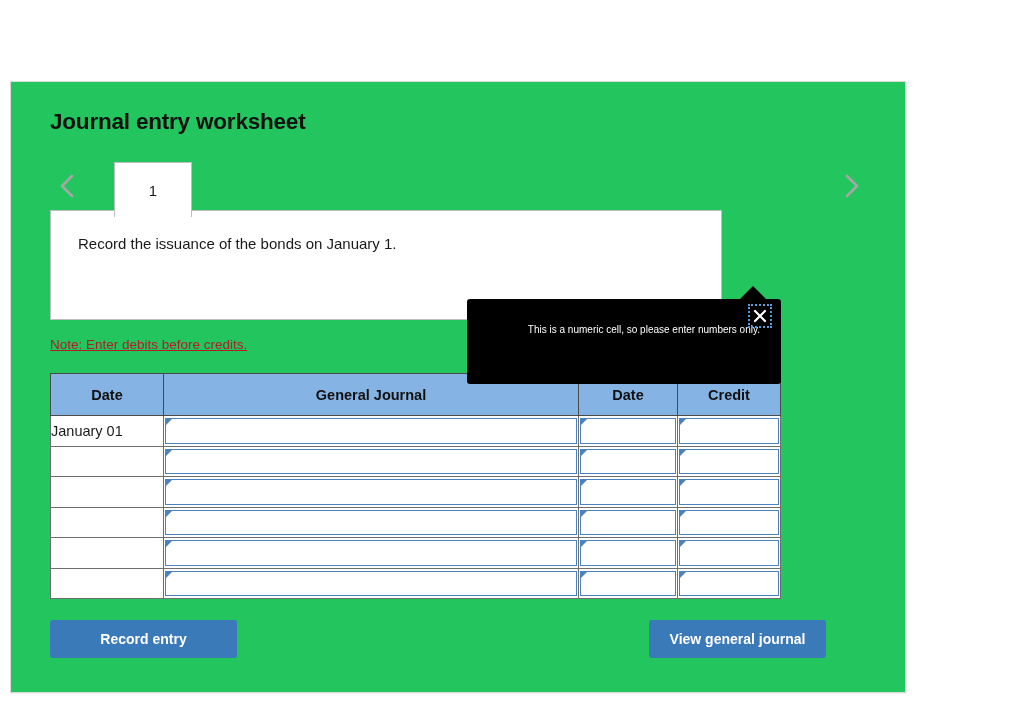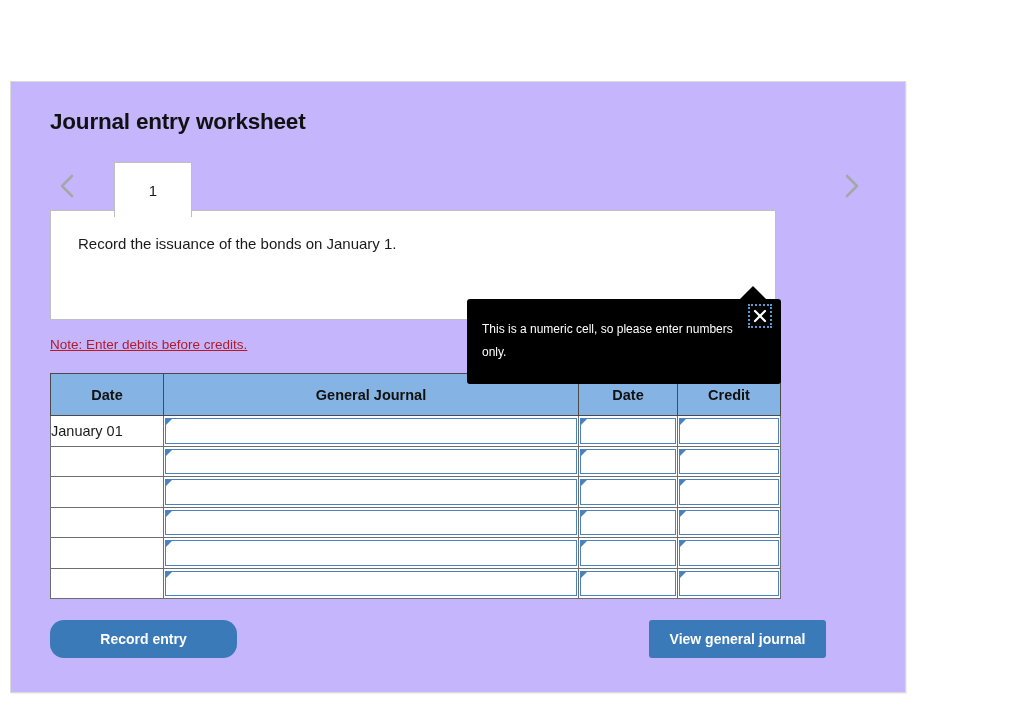--- a/index.html
+++ b/index.html
@@ -39,21 +39,21 @@
     padding: 0;
   }
 
   
   .card {
     position: absolute;
     left: 10px;
     top: 81px;
     width: 896px;
     height: 612px;
-    background: #c4b5fd;
+    background: #22c55e;
     border: 1px solid #dadada;
     box-shadow: 1px 1px 0 rgba(0,0,0,0.06);
   }
 
   .card-title {
     position: absolute;
     left: 39px;
     top: 27px;
     font-size: 22.5px;
     font-weight: bold;
@@ -102,21 +102,21 @@
     color: #1a1a1a;
     cursor: pointer;
     z-index: 3;
   }
 
   
   .descbox {
     position: absolute;
     left: 39px;
     top: 128px;
-    width: 726px;
+    width: 672px;
     height: 110px;
     background: #ffffff;
     border: 1px solid #bfbfbf;
     z-index: 2;
   }
   .desc-text {
     position: absolute;
     left: 27px;
     top: 24px;
     font-size: 15px;
@@ -226,22 +226,23 @@
     border-left: 14px solid transparent;
     border-right: 14px solid transparent;
     border-bottom: 14px solid #000000;
   }
   .tooltip-text {
     position: absolute;
     left: 15px;
     top: 19px;
     width: 278px;
     color: #ffffff;
-    font-size: 12px;
+    font-size: 10px;
     line-height: 23px;
+    text-align: right;
   }
   .tooltip-close {
     position: absolute;
     right: 9px;
     top: 5px;
     width: 24px;
     height: 24px;
     background: transparent;
     border: 2px dotted #5b9bd5;
     padding: 0;
@@ -259,21 +260,21 @@
     background: #3a7ab8;
     color: #ffffff;
     border: none;
     border-radius: 3px;
     font-family: "Liberation Sans", sans-serif;
     font-size: 14px;
     font-weight: bold;
     cursor: pointer;
     padding: 0;
   }
-  .btn-record { left: 39px;  top: 538px; width: 187px; border-radius: 14px; }
+  .btn-record { left: 39px;  top: 538px; width: 187px; }
   .btn-clear  { left: 280px; top: 538px; width: 186px; }
   .btn-view   { left: 638px; top: 538px; width: 177px; }
 </style>
 </head>
 <body>
 
 <div id="root">
 
 
   <div class="card">

